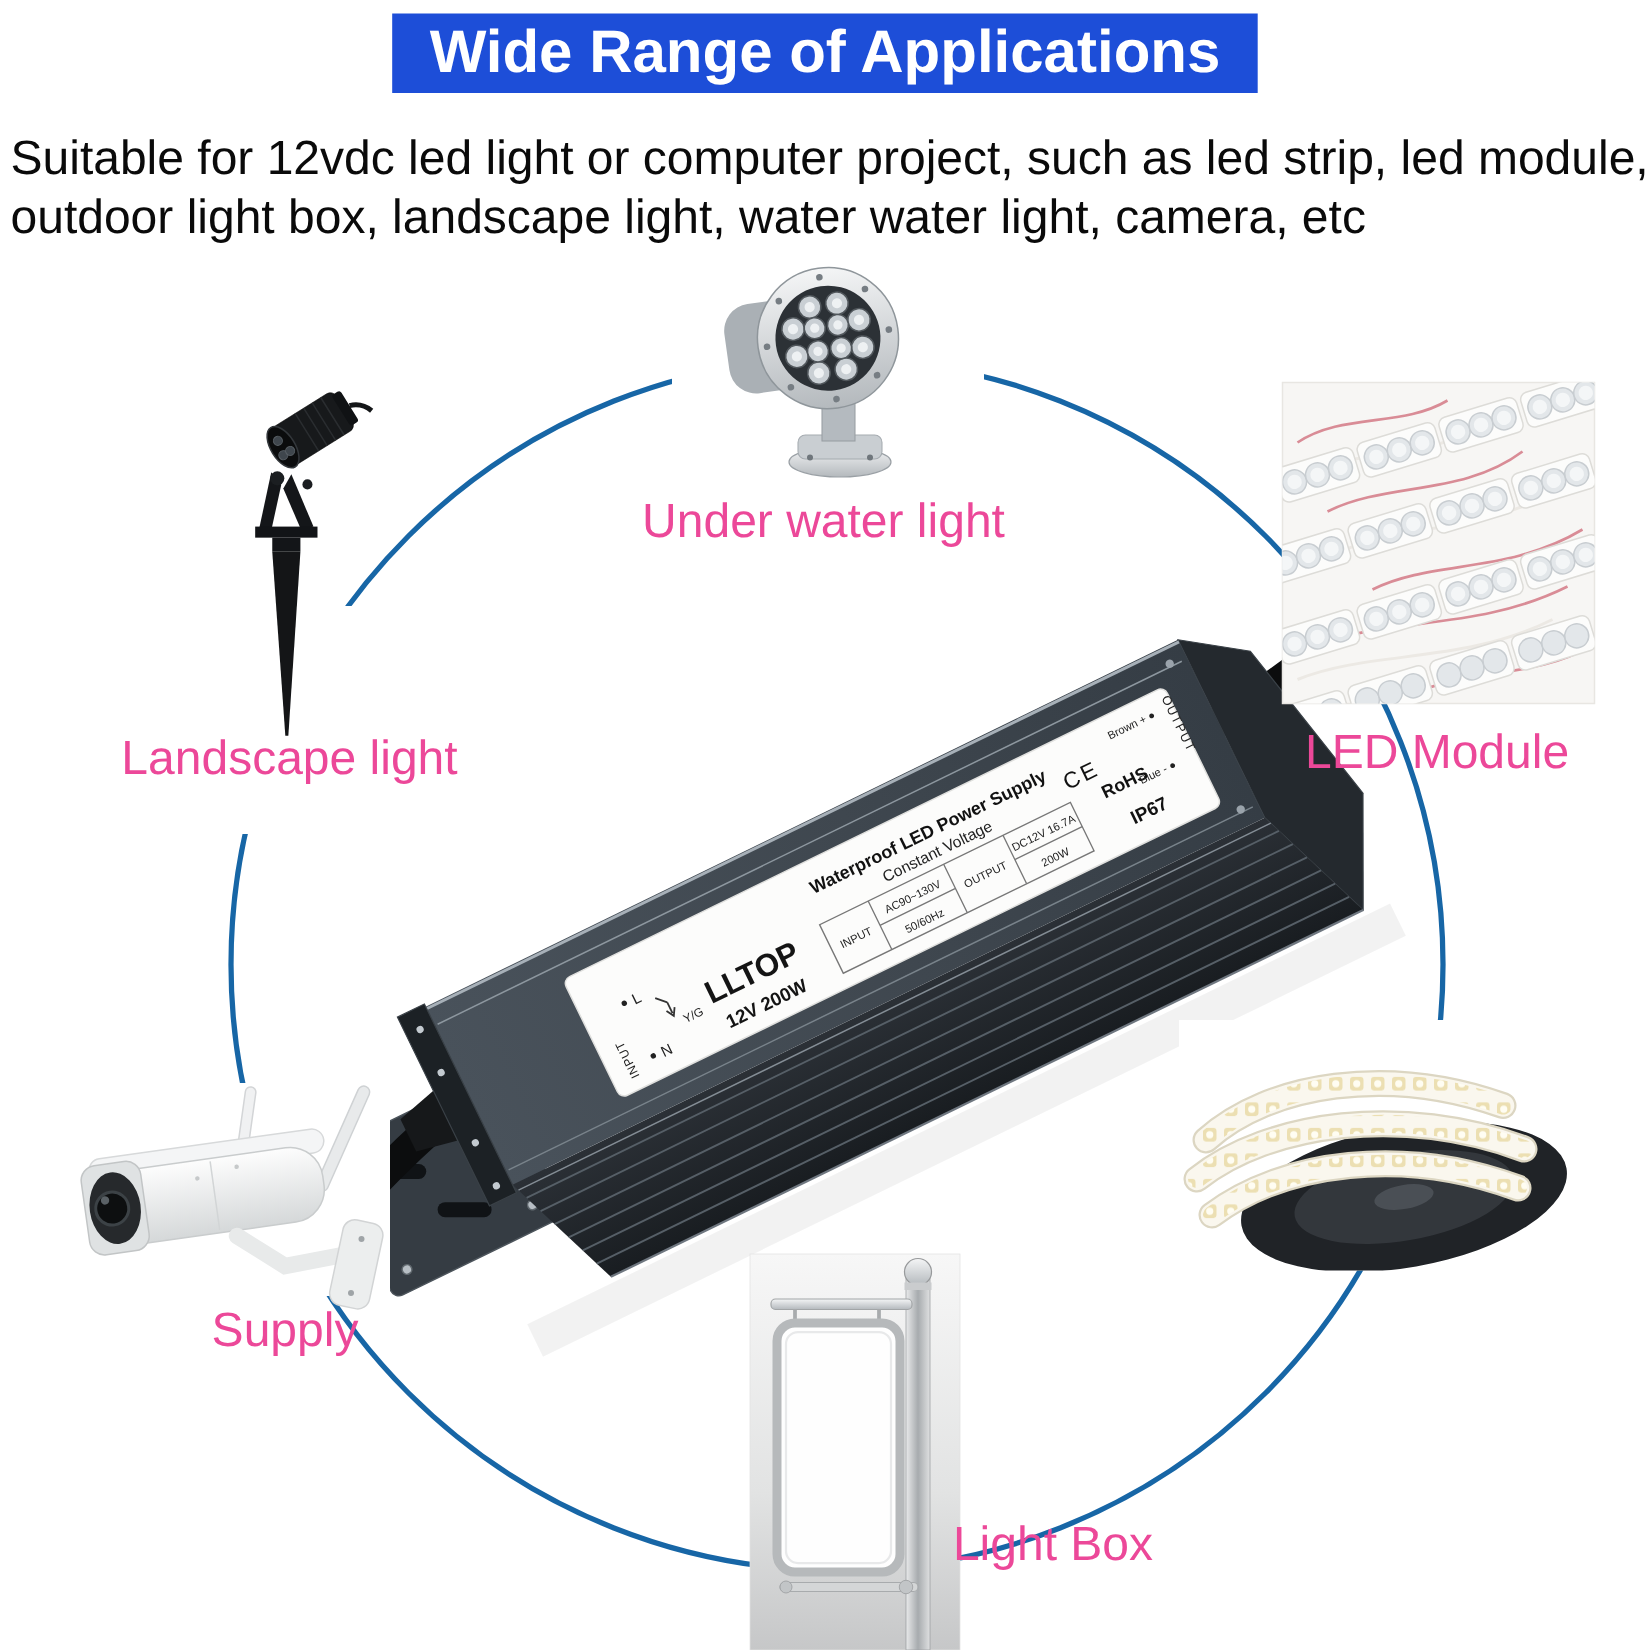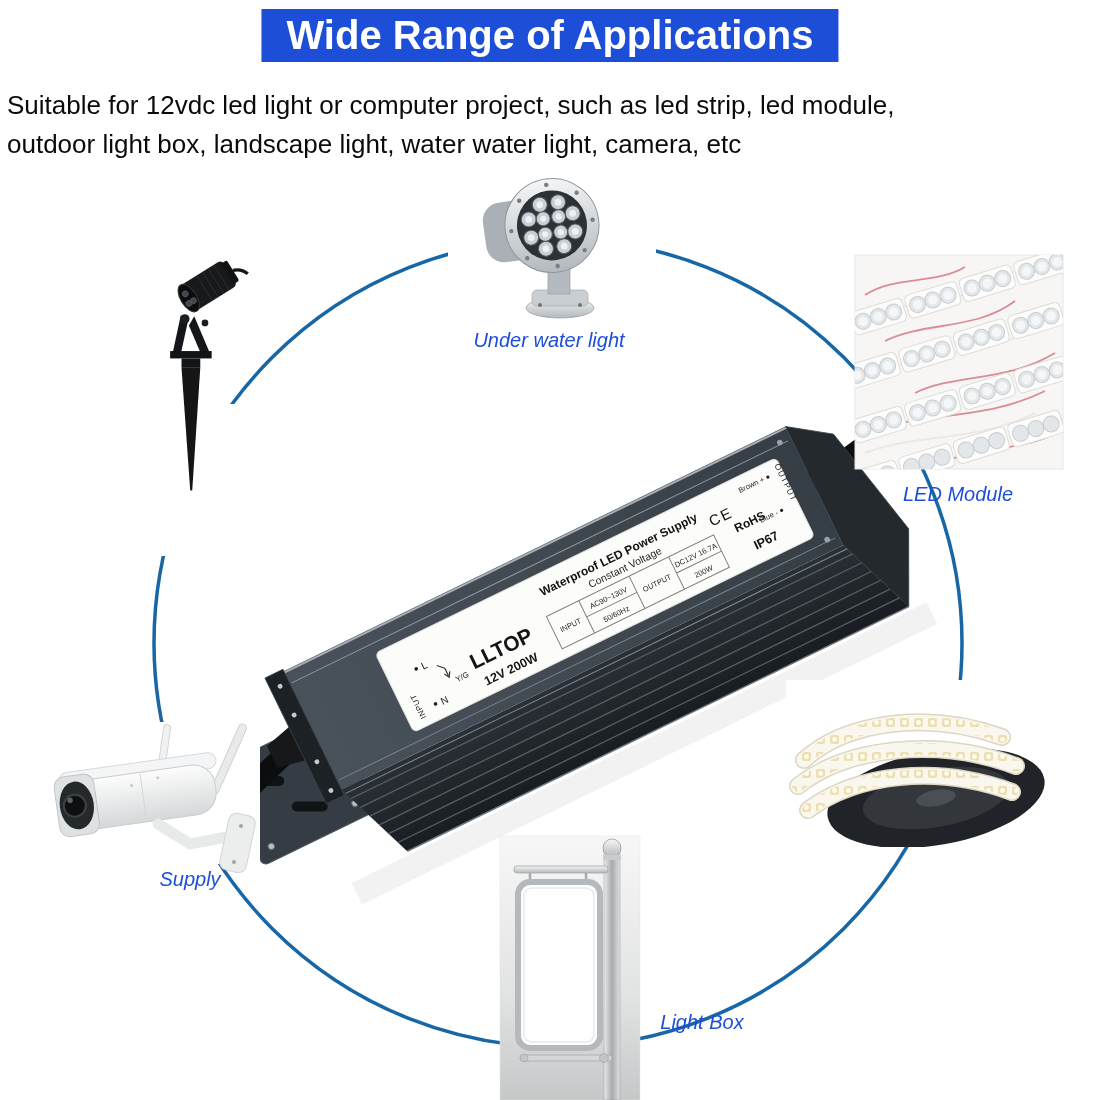--- a/index.html
+++ b/index.html
@@ -3,23 +3,23 @@
 <meta charset="utf-8">
 <style>
   html,body{margin:0;padding:0;background:#fff;width:1100px;height:1100px;overflow:hidden;
     font-family:"Liberation Sans", sans-serif;}
   #stage{position:absolute;inset:0;width:1100px;height:1100px;background:#fff;}
   #scene{position:absolute;left:0;top:0;}
   .banner{position:absolute;top:9px;left:50%;transform:translateX(-50%);
     background:#1d4ed8;color:#fff;font-weight:bold;font-size:40px;line-height:53px;
     padding:0 25px;white-space:nowrap;}
   .desc{position:absolute;top:86px;left:7px;width:1093px;color:#0a0a0a;
-    font-size:26px;line-height:38.5px;letter-spacing:0;}
+    font-size:32px;line-height:38.5px;letter-spacing:0;}
   .desc div{white-space:nowrap;}
-  .plabel{position:absolute;color:#1d4ed8;font-size:20px;text-align:center;width:280px;font-style:italic;}
+  .plabel{position:absolute;color:#ec4899;font-size:32px;text-align:center;width:280px;}
   svg text{font-family:"Liberation Sans", sans-serif;}
 </style>
 </head>
 <body>
 
 <div id="stage">
 
 <svg id="scene" width="1100" height="1100" viewBox="0 0 1100 1100">
   <defs>
     <linearGradient id="gTop" x1="0" y1="0" x2="1" y2="0">
@@ -442,17 +442,18 @@
   </g>
 </svg>
 
 <div class="banner">Wide Range of Applications</div>
 <div class="desc">
   <div>Suitable for 12vdc led light or computer project, such as led strip, led module,</div>
   <div>outdoor light box, landscape light, water water light, camera, etc</div>
 </div>
 
 <div class="plabel" style="left:409px;top:329px;">Under water light</div>
+<div class="plabel" style="left:53px;top:487px;">Landscape light</div>
 <div class="plabel" style="left:818px;top:471px;margin-top:12px;">LED Module</div>
 <div class="plabel" style="left:50px;top:868px;">Supply</div>
 <div class="plabel" style="left:562px;top:1011px;text-align:center;">Light Box</div>
 
 </div>
 
 </body></html>

